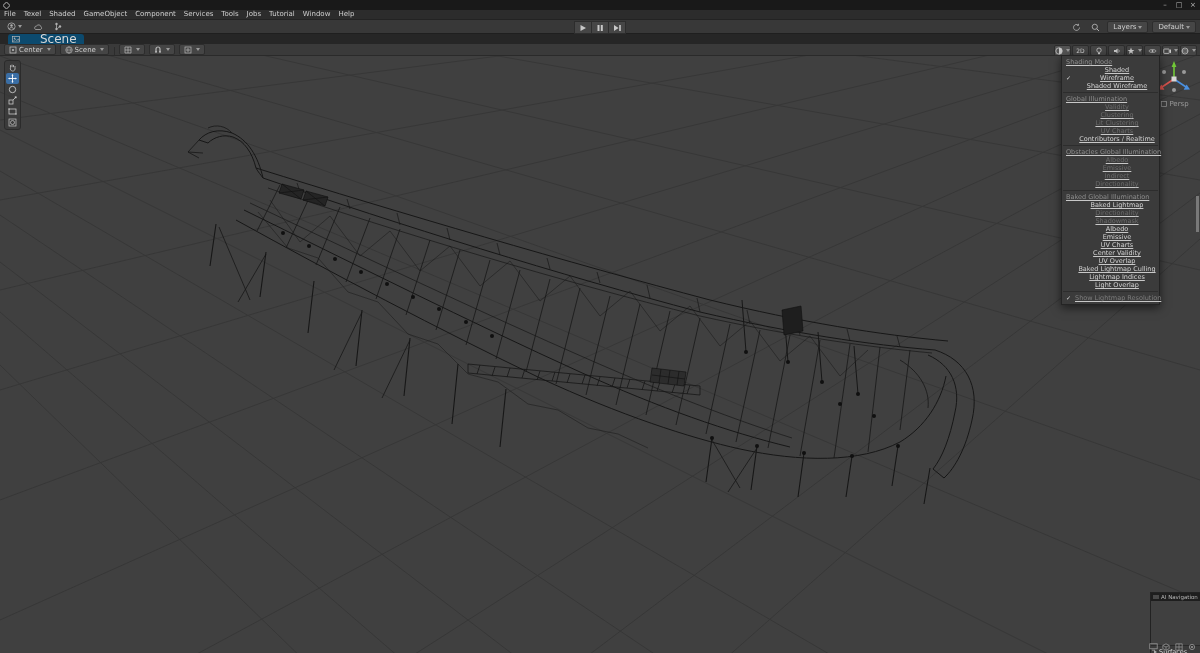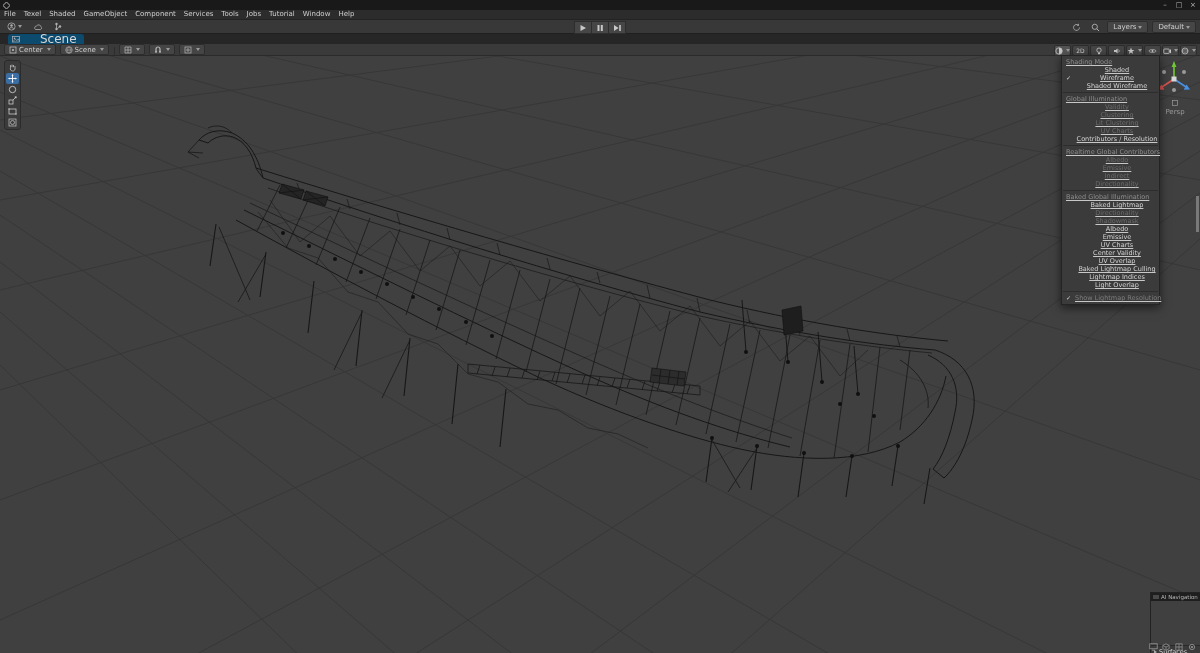--- a/index.html
+++ b/index.html
@@ -43,21 +43,21 @@
   
   #shading-menu{position:absolute;left:1061px;top:55px;width:97px;background:#3b3b3b;border:1px solid #242424;box-shadow:0 3px 9px rgba(0,0,0,.55);z-index:40;padding:2px 0;text-decoration:underline;}
   .mh{height:8px;line-height:8px;font-size:6.5px;color:#8d8d8d;padding-left:4px;white-space:nowrap;}
   .mi{height:8px;line-height:8px;font-size:6.5px;color:#d3d3d3;padding-left:13px;position:relative;white-space:nowrap;text-align:center;}
   .mi.dis{color:#6b6b6b;}
   .mi.dim{color:#7d7d7d;}
   .mi .chk{position:absolute;left:4px;top:0;font-size:6px;color:#d3d3d3;}
   .msep{height:1px;background:#2d2d2d;margin:2px 1px;}
   
   #gizmo{position:absolute;left:1152px;top:57px;width:46px;z-index:20;text-align:center;}
-  #gizmo .persp{font-size:7px;color:#9a9a9a;display:flex;align-items:center;justify-content:center;gap:2px;margin-top:1px;flex-direction:column;}
+  #gizmo .persp{font-size:7px;color:#9a9a9a;display:flex;align-items:center;justify-content:center;gap:2px;margin-top:1px;}
   
   #ainav{position:absolute;left:1150px;top:592px;width:50px;z-index:25;border:1px solid #222;}
   #ainav .hd{height:8px;background:#1e1e1e;font-size:5.5px;color:#b5b5b5;display:flex;align-items:center;gap:2px;padding-left:2px;white-space:nowrap;overflow:hidden;}
   #ainav .row{height:11px;background:#3a3a3a;border-top:1px solid #2a2a2a;display:flex;align-items:center;font-size:6.5px;color:#d5d5d5;padding-left:3px;gap:2px;white-space:nowrap;margin-top:44px;}
   .chev{display:inline-block;width:0;height:0;border-top:2.5px solid transparent;border-bottom:2.5px solid transparent;border-left:3px solid #a8a8a8;}
   
   #corner-icons{position:absolute;left:1148px;top:643px;display:flex;gap:3px;z-index:25;}
   .c-icon{width:10px;height:8px;display:flex;align-items:center;justify-content:center;}
   #edge-strip{position:absolute;left:1196px;top:196px;width:3px;height:36px;background:#e6e6e6;opacity:.35;z-index:15;}
   svg{display:block;}
@@ -375,23 +375,23 @@
   <div class="mh">Shading Mode</div>
   <div class="mi"><span>Shaded</span></div>
   <div class="mi"><span class="chk">✓</span><span>Wireframe</span></div>
   <div class="mi"><span>Shaded Wireframe</span></div>
   <div class="msep"></div>
   <div class="mh">Global Illumination</div>
   <div class="mi dis"><span>Validity</span></div>
   <div class="mi dis"><span>Clustering</span></div>
   <div class="mi dis"><span>Lit Clustering</span></div>
   <div class="mi dis"><span>UV Charts</span></div>
-  <div class="mi"><span>Contributors / Resolution</span></div>
+  <div class="mi"><span>Contributors / Realtime</span></div>
   <div class="msep"></div>
-  <div class="mh">Realtime Global Contributors</div>
+  <div class="mh">Obstacles Global Illumination</div>
   <div class="mi dis"><span>Albedo</span></div>
   <div class="mi dis"><span>Emissive</span></div>
   <div class="mi dis"><span>Indirect</span></div>
   <div class="mi dis"><span>Directionality</span></div>
   <div class="msep"></div>
   <div class="mh">Baked Global Illumination</div>
   <div class="mi"><span>Baked Lightmap</span></div>
   <div class="mi dis"><span>Directionality</span></div>
   <div class="mi dis"><span>Shadowmask</span></div>
   <div class="mi"><span>Albedo</span></div>

